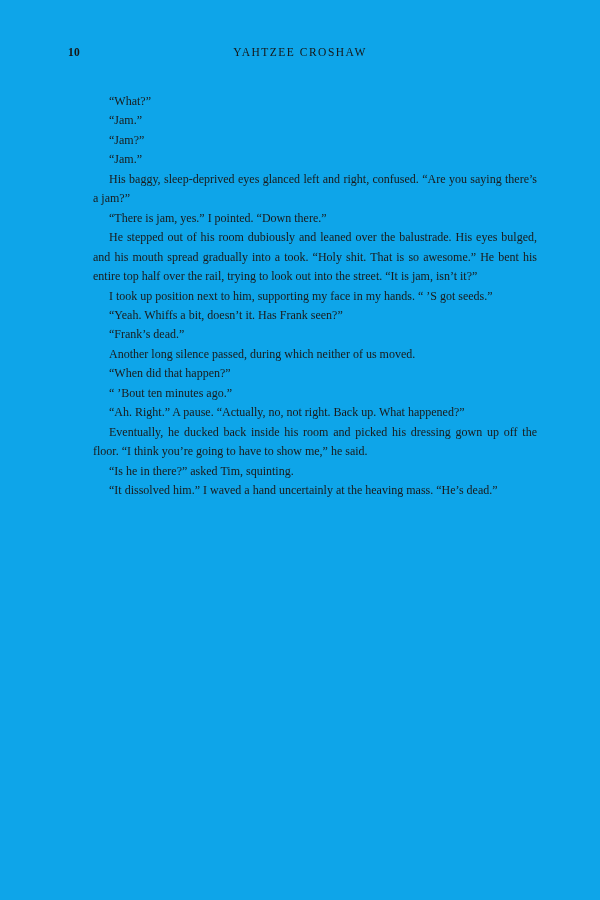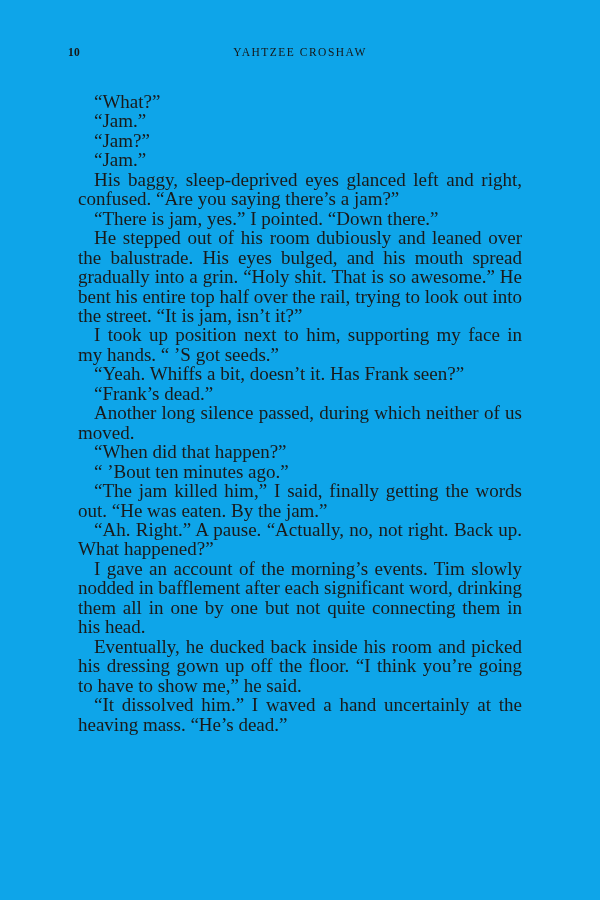--- a/index.html
+++ b/index.html
@@ -46,24 +46,24 @@
     top: 0;
     width: 464px;
     text-align: center;
     font-family: "Liberation Serif", serif;
     font-size: 11.5px;
     letter-spacing: 1.5px;
     color: #161616;
   }
   .body-text {
     position: absolute;
-    left: 78px;
+    left: 93px;
     top: 92px;
     width: 444px;
-    font-size: 19px;
+    font-size: 12px;
     line-height: 19.45px;
     text-align: justify;
     text-justify: inter-word;
     -webkit-hyphens: none;
     hyphens: none;
   }
   .body-text p {
     margin: 0;
     text-indent: 16px;
   }
@@ -78,27 +78,26 @@
     <span class="book-title">YAHTZEE CROSHAW</span>
   </div>
 
   <div class="body-text">
     <p>“What?”</p>
     <p>“Jam.”</p>
     <p>“Jam?”</p>
     <p>“Jam.”</p>
     <p>His baggy, sleep-deprived eyes glanced left and right, confused. “Are you saying there’s a jam?”</p>
     <p>“There is jam, yes.” I pointed. “Down there.”</p>
-    <p>He stepped out of his room dubiously and leaned over the balustrade. His eyes bulged, and his mouth spread gradually into a grin. “Holy shit. That is so awesome.” He bent his entire top half over the rail, trying to look out into the street. “It is jam, isn’t it?”</p>
+    <p>He stepped out of his room dubiously and leaned over the balustrade. His eyes bulged, and his mouth spread gradually into a took. “Holy shit. That is so awesome.” He bent his entire top half over the rail, trying to look out into the street. “It is jam, isn’t it?”</p>
     <p>I took up position next to him, supporting my face in my hands. “ ’S got seeds.”</p>
     <p>“Yeah. Whiffs a bit, doesn’t it. Has Frank seen?”</p>
     <p>“Frank’s dead.”</p>
     <p>Another long silence passed, during which neither of us moved.</p>
     <p>“When did that happen?”</p>
     <p>“ ’Bout ten minutes ago.”</p>
-    <p>“The jam killed him,” I said, finally getting the words out. “He was eaten. By the jam.”</p>
     <p>“Ah. Right.” A pause. “Actually, no, not right. Back up. What happened?”</p>
-    <p>I gave an account of the morning’s events. Tim slowly nodded in bafflement after each significant word, drinking them all in one by one but not quite connecting them in his head.</p>
     <p>Eventually, he ducked back inside his room and picked his dressing gown up off the floor. “I think you’re going to have to show me,” he said.</p>
+    <p>“Is he in there?” asked Tim, squinting.</p>
     <p>“It dissolved him.” I waved a hand uncertainly at the heaving mass. “He’s dead.”</p>
   </div>
 
 </div>
 
 </body></html>

